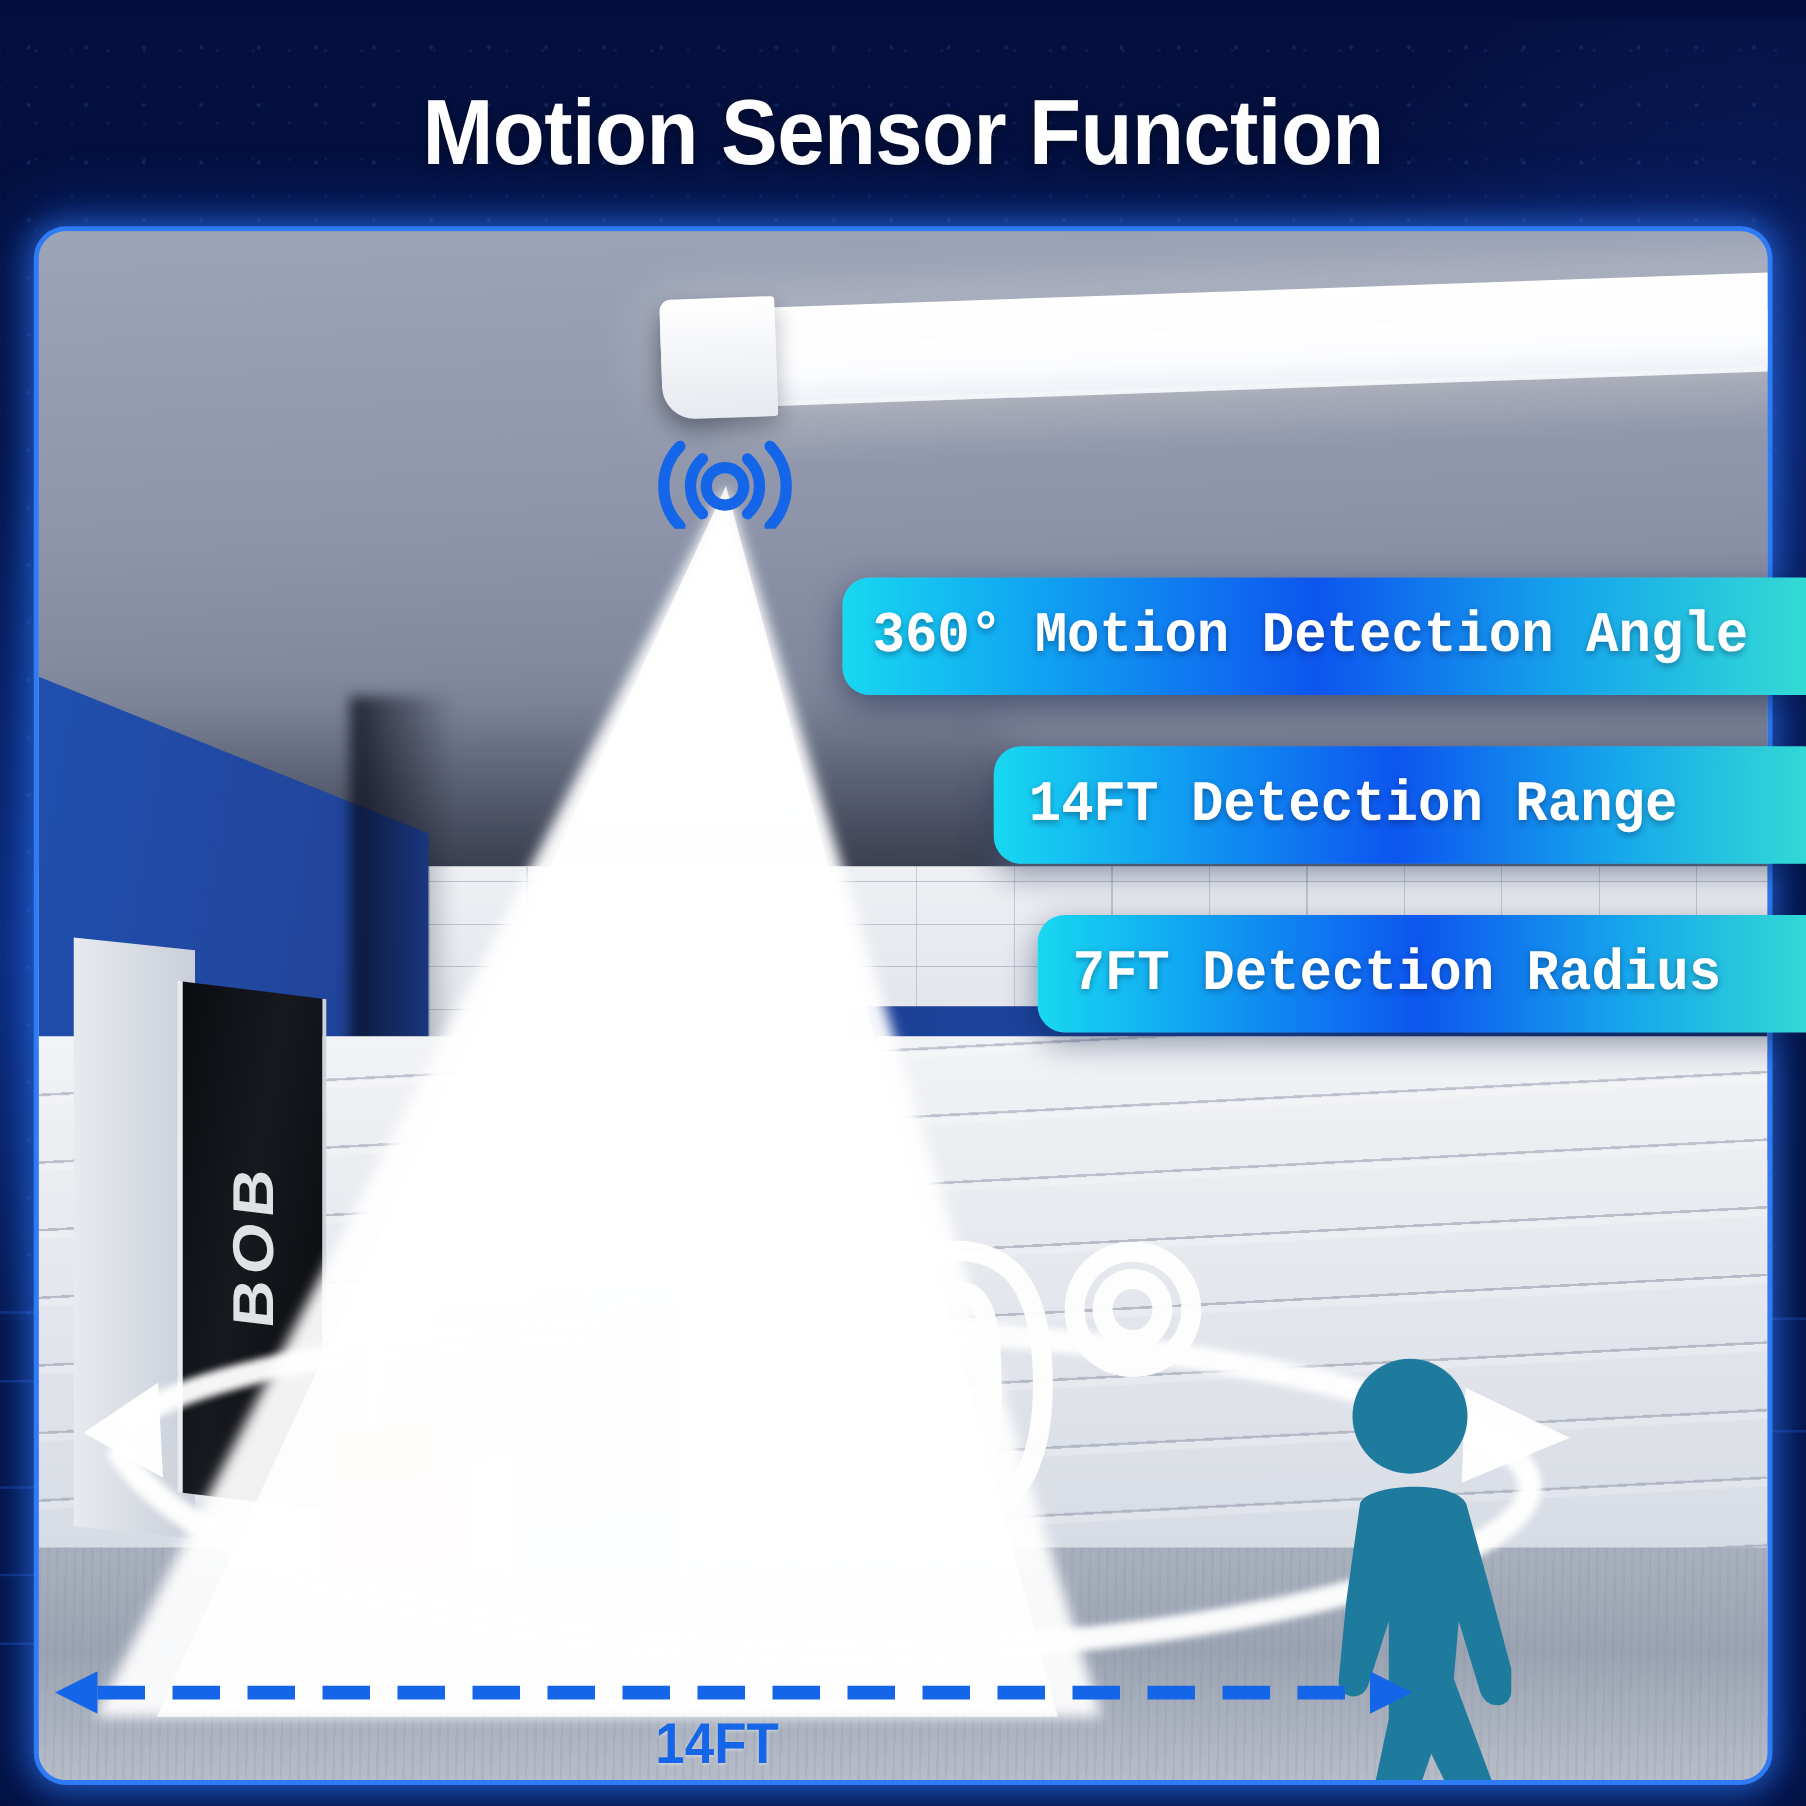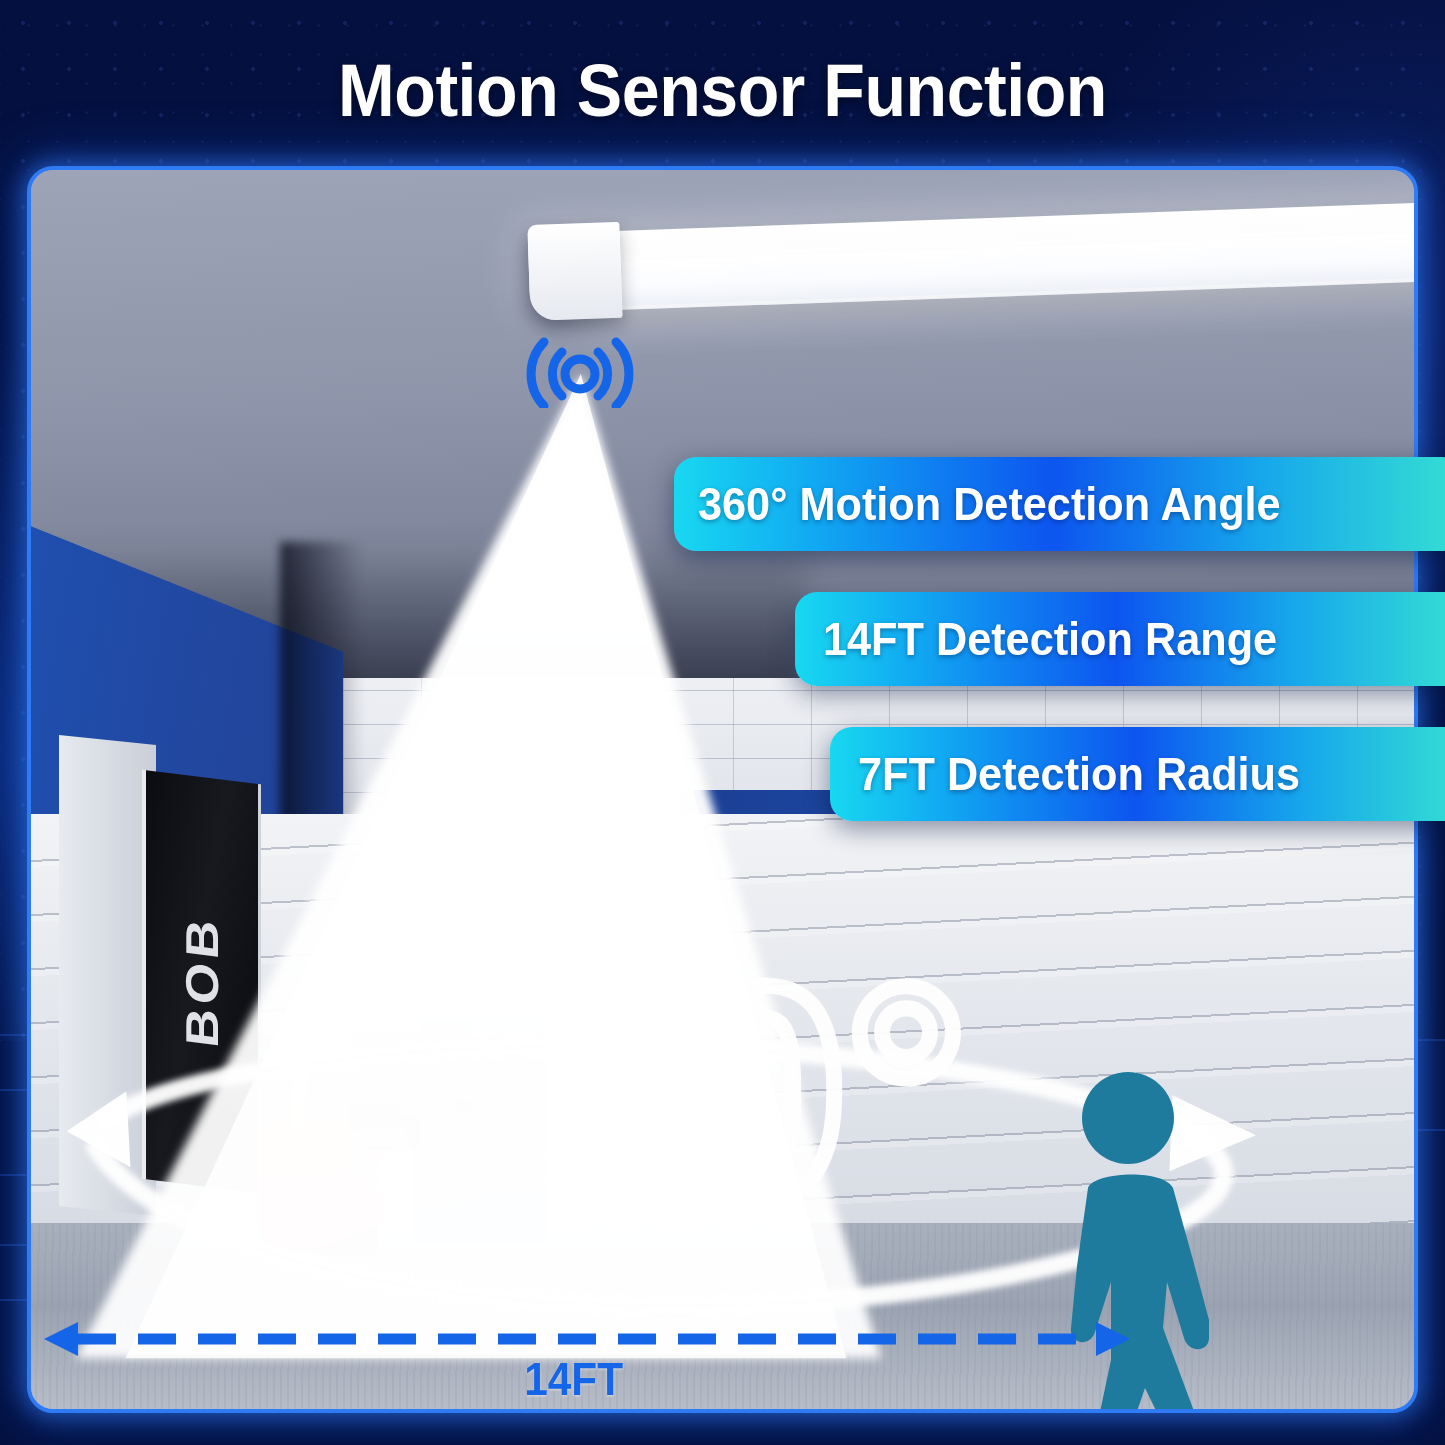--- a/index.html
+++ b/index.html
@@ -12,20 +12,21 @@
   }
 
   #root {
     position:relative;
     width:1445px; height:1041px;
     background:
       radial-gradient(circle at 4% 72%, rgba(26,86,220,0.42) 0%, rgba(26,86,220,0) 26%),
       radial-gradient(circle at 97% 30%, rgba(30,70,190,0.30) 0%, rgba(30,70,190,0) 24%),
       radial-gradient(circle at 50% 108%, rgba(20,70,200,0.30) 0%, rgba(20,70,200,0) 38%),
       linear-gradient(180deg,#041040 0%, #03103f 55%, #020c33 100%);
+    margin-top: 15px;
   }
 
   
   .dots {
     position:absolute; inset:0;
     background-image:
       radial-gradient(rgba(90,140,255,0.16) 1.6px, transparent 1.7px),
       radial-gradient(rgba(90,140,255,0.10) 1.2px, transparent 1.3px);
     background-size:46px 46px, 29px 29px;
     background-position:0 0, 14px 11px;
@@ -214,21 +215,21 @@
   }
   .dimlabel {
     position:absolute; left:520px; top:1352px;
     color:#1565e8; font-size:46px; font-weight:bold;
     transform:scaleX(0.92);
     letter-spacing:0px;
     text-shadow:0 1px 3px rgba(255,255,255,.55);
   }
 
   
-  .badges { position:absolute; left:0; top:14px; width:100%; height:100%; pointer-events:none; }
+  .badges { position:absolute; left:0; top:4px; width:100%; height:100%; pointer-events:none;font-family:Liberation Mono, monospace; }
   .badge {
     position:absolute;
     display:flex; align-items:center;
     height:94px;
     border-radius:22px;
     background:linear-gradient(90deg,
         #18d8f0 0%,
         #11a8f2 18%,
         #0d55ef 48%,
         #16a6ec 74%,

